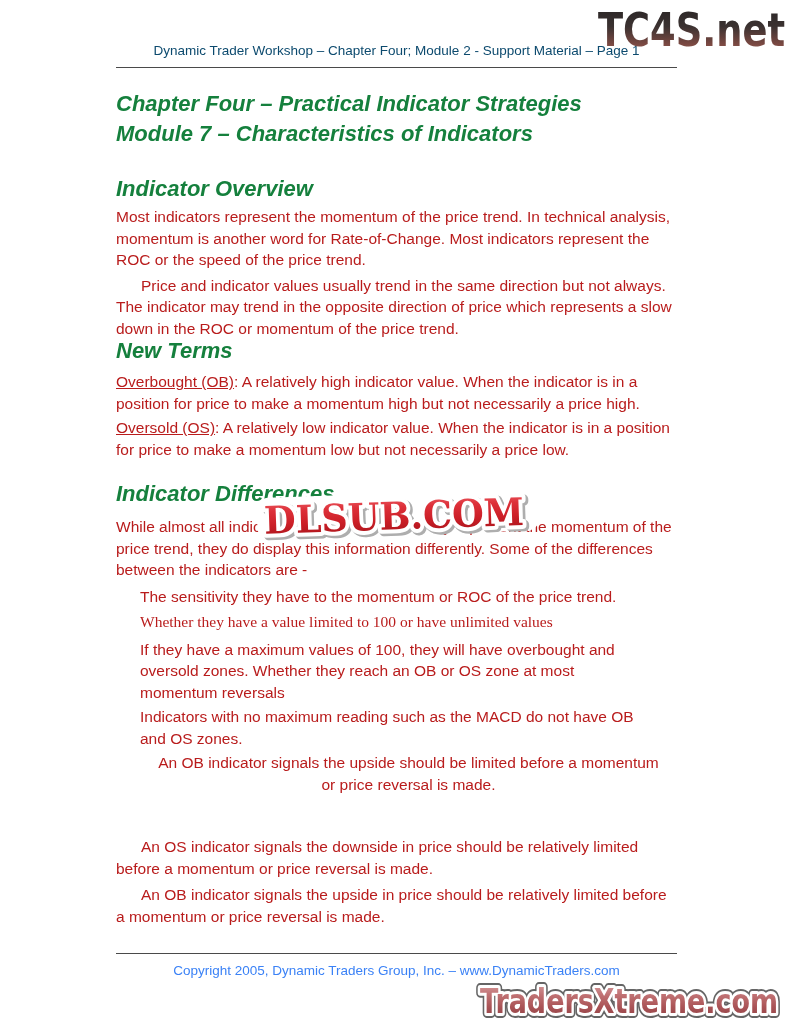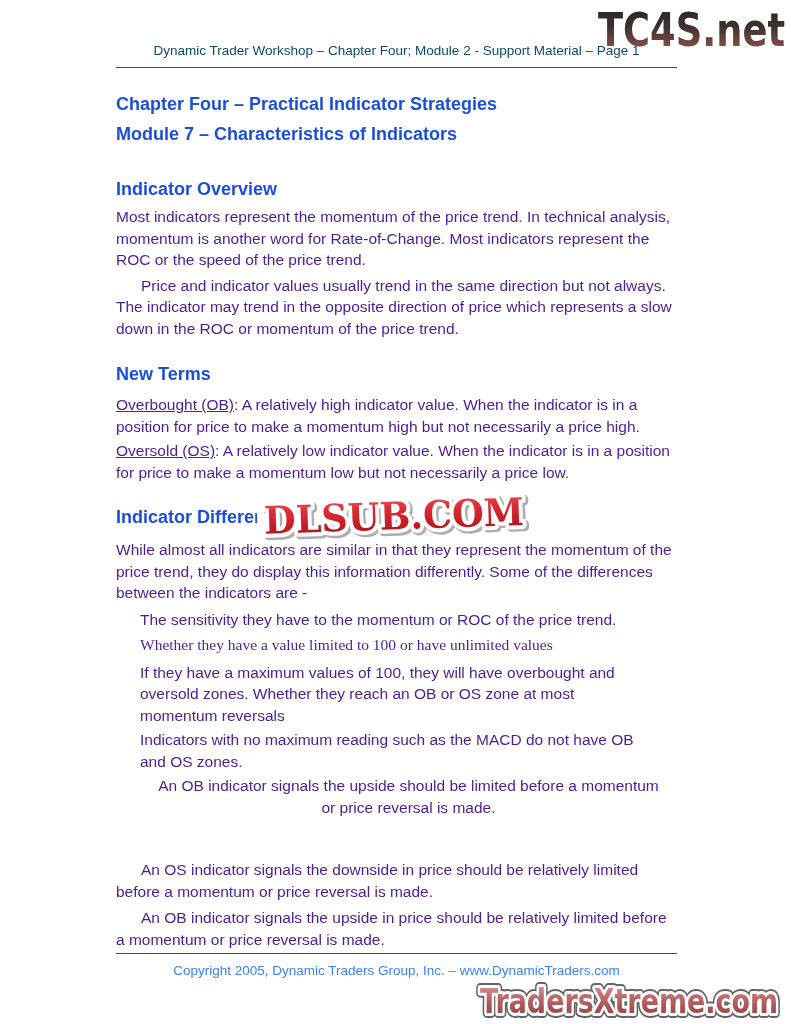--- a/index.html
+++ b/index.html
@@ -4,27 +4,27 @@
 <style>
   html,body{margin:0;padding:0;background:#ffffff;}
   .page{
     position:relative;width:791px;height:1024px;margin:0;overflow:hidden;
     background:#ffffff;color:#1c1c1c;
     font-family:"Liberation Sans","DejaVu Sans",sans-serif;
   }
   .content{position:absolute;left:116px;top:0;width:561px;}
   .hdr-title{margin-top:43px;font-size:13.5px;line-height:16px;text-align:center;color:#0c4a6e;white-space:pre;}
   .rule{border:0;border-top:1.5px solid #4a4a4a;margin:8px 0 0 0;height:0;}
-  .h1{font-weight:bold;font-size:18px;line-height:24px;white-space:pre;color:#1d4ed8;}
+  .h1{font-weight:bold;font-size:22px;line-height:24px;white-space:pre;color:#15803d;font-style:italic;}
   .chapter{margin-top:24px;}
   .module{margin-top:6px;}
   .h-overview{margin-top:31px;}
-  .h-newterms{margin-top:23px;}
+  .h-newterms{}
   .h-diff{margin-top:22px;position:relative;}
-  .body{font-size:15.5px;line-height:21.5px;white-space:pre;margin:0;color:#4c1d95;}
+  .body{font-size:15.5px;line-height:21.5px;white-space:pre;margin:0;color:#b91c1c;}
   .p1{margin-top:5px;}
   .p2{margin-top:4px;}
   .indent{text-indent:25px;}
   .p-ob{margin-top:8px;}
   .p-os{margin-top:3px;}
   .p-intro{margin-top:10px;}
   .item{margin-left:24px;}
   .i0{margin-top:5px;}
   .i1{margin-top:4px;font-family:Liberation Serif, serif;}
   .i2{margin-top:6px;}

